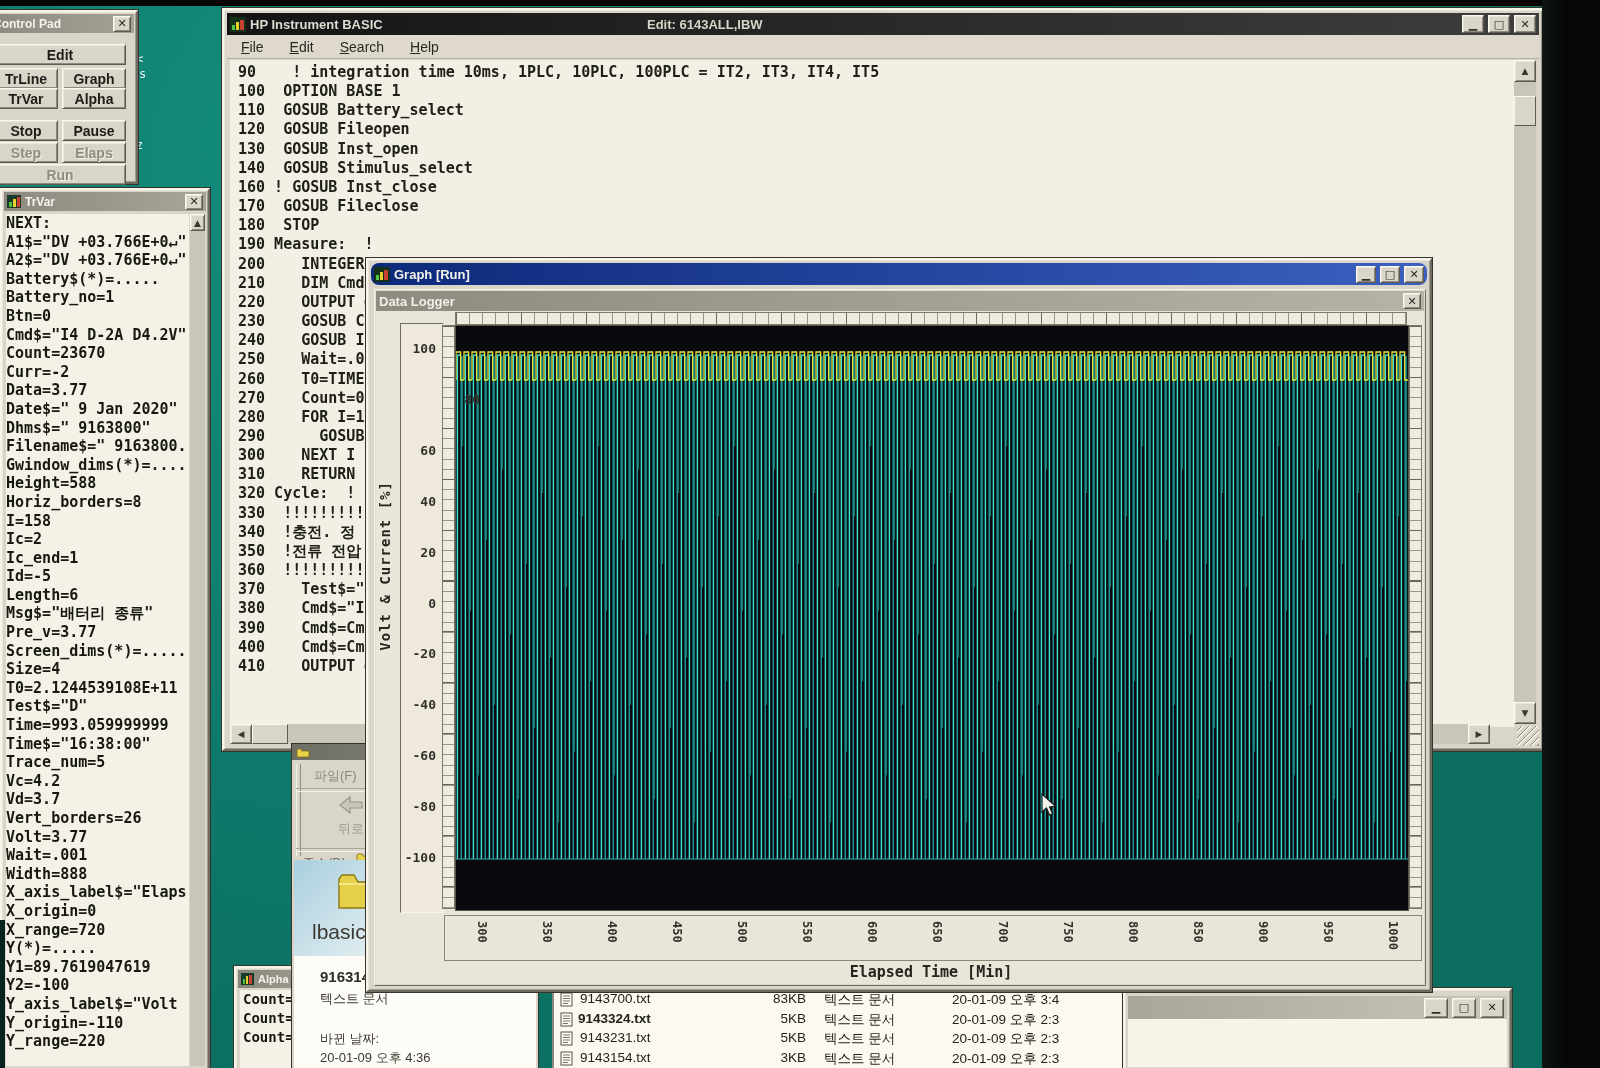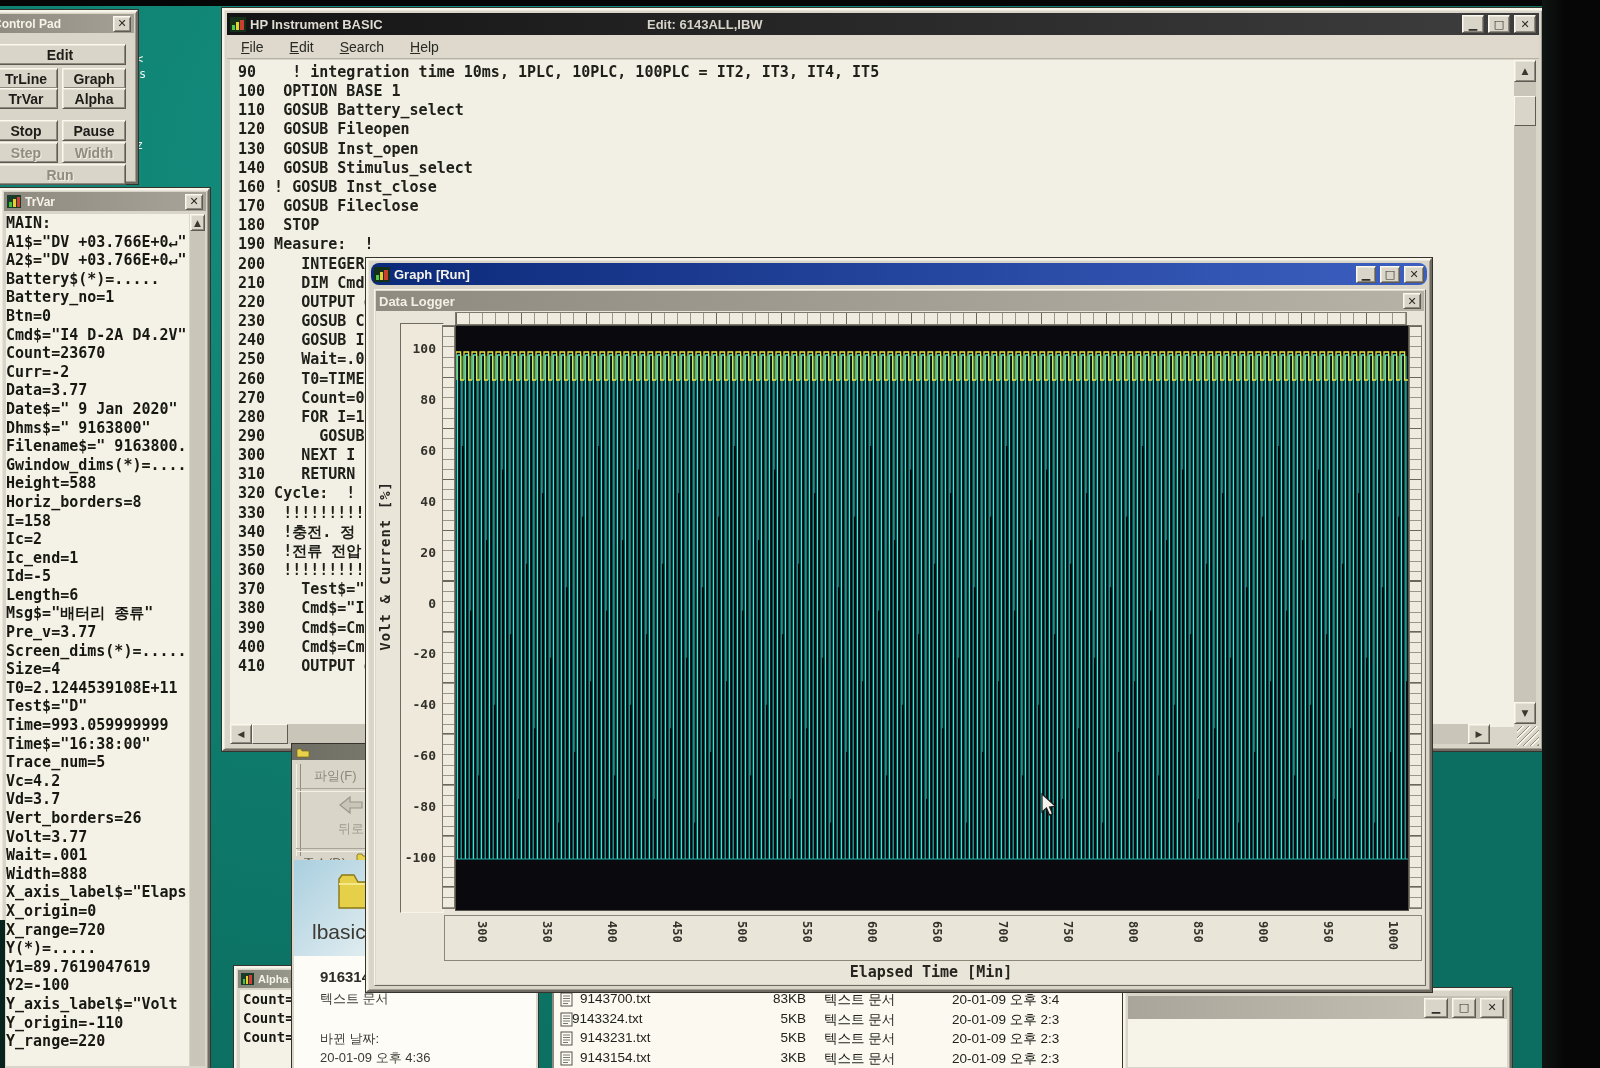--- a/index.html
+++ b/index.html
@@ -117,39 +117,39 @@
     </div>
     <div id="cp-buttons">
         <div class="btn" style="left: 6px; top: 32px; width: 130px; height: 19px;">Edit</div>
         <div class="btn" style="left: 6px; top: 56px; width: 62px; height: 19px;">TrLine</div>
         <div class="btn" style="left: 74px; top: 56px; width: 62px; height: 19px;">Graph</div>
         <div class="btn" style="left: 6px; top: 76px; width: 62px; height: 19px;">TrVar</div>
         <div class="btn" style="left: 74px; top: 76px; width: 62px; height: 19px;">Alpha</div>
         <div class="btn" style="left: 6px; top: 108px; width: 62px; height: 19px;">Stop</div>
         <div class="btn" style="left: 74px; top: 108px; width: 62px; height: 19px;">Pause</div>
         <div class="btn disabled" style="left: 6px; top: 130px; width: 62px; height: 19px;">Step</div>
-        <div class="btn disabled" style="left: 74px; top: 130px; width: 62px; height: 19px;">Width</div>
+        <div class="btn disabled" style="left: 74px; top: 130px; width: 62px; height: 19px;">Elaps</div>
         <div class="btn disabled" style="left: 6px; top: 152px; width: 130px; height: 19px;">Run</div>
       </div>
   </div>
 
   <div class="win" id="trvar">
     <div class="tb">
       <svg width="14" height="13">
           <rect width="14" height="13" fill="#1a3a2a"></rect>
           <rect x="2" y="7" width="3" height="5" fill="#48c040"></rect>
           <rect x="6" y="4" width="3" height="8" fill="#e8d030"></rect>
           <rect x="10" y="2" width="3" height="10" fill="#d04030"></rect>
         </svg>
       <span class="tb-title">TrVar</span>
       <span style="flex:1"></span>
       <span class="tb-btn" style="width:16px;height:14px;">✕</span>
     </div>
     <div id="trvar-list">
-        <div class="tr-line">MAIN:</div>
+        <div class="tr-line">NEXT:</div>
         <div class="tr-line">A1$="DV +03.766E+0↵"</div>
         <div class="tr-line">A2$="DV +03.766E+0↵"</div>
         <div class="tr-line">Battery$(*)=.....</div>
         <div class="tr-line">Battery_no=1</div>
         <div class="tr-line">Btn=0</div>
         <div class="tr-line">Cmd$="I4 D-2A D4.2V"</div>
         <div class="tr-line">Count=23670</div>
         <div class="tr-line">Curr=-2</div>
         <div class="tr-line">Data=3.77</div>
         <div class="tr-line">Date$=" 9 Jan 2020"</div>
@@ -326,21 +326,21 @@
         <span style="left: 26px;">9143700.txt</span>
         <span style="left: 200px; width: 52px; text-align: right;">83KB</span>
         <span style="left: 270px;">텍스트 문서</span>
         <span style="left: 398px;">20-01-09 오후 3:4</span>
       </div>
       <div class="file-row" style="top: 25.5px;">
         <span style="left: 6px; top: 1px;"><svg width="13" height="15">
             <rect x="1" y="1" width="11" height="13" fill="#fbfaf4" stroke="#55534a"></rect>
             <path d="M3 4 H10 M3 6.5 H10 M3 9 H10 M3 11.5 H8" stroke="#7a786c" stroke-width="1"></path>
           </svg></span>
-        <span style="left: 18px;">9143324.txt</span>
+        <span style="left: 24px; font-weight: bold;">9143324.txt</span>
         <span style="left: 200px; width: 52px; text-align: right;">5KB</span>
         <span style="left: 270px;">텍스트 문서</span>
         <span style="left: 398px;">20-01-09 오후 2:3</span>
       </div>
       <div class="file-row" style="top: 45px;">
         <span style="left: 6px; top: 1px;"><svg width="13" height="15">
             <rect x="1" y="1" width="11" height="13" fill="#fbfaf4" stroke="#55534a"></rect>
             <path d="M3 4 H10 M3 6.5 H10 M3 9 H10 M3 11.5 H8" stroke="#7a786c" stroke-width="1"></path>
           </svg></span>
         <span style="left: 26px;">9143231.txt</span>
@@ -400,21 +400,21 @@
       <path d="M6.6,30 V120 M14.6,30 V284.70588235294116 M22.6,30 V449.4117647058823 M30.6,30 V214.11764705882354 M38.6,30 V378.8235294117647 M46.6,30 V143.52941176470588 M54.6,30 V308.2352941176471 M62.6,30 V472.94117647058823 M70.6,30 V237.64705882352942 M78.6,30 V402.3529411764706 M86.6,30 V167.05882352941177 M94.6,30 V331.7647058823529 M102.6,30 V496.4705882352941 M110.6,30 V261.1764705882353 M118.6,30 V425.88235294117646 M126.6,30 V190.58823529411765 M134.6,30 V355.29411764705884 M142.6,30 V120 M150.6,30 V284.70588235294116 M158.6,30 V449.4117647058823 M166.6,30 V214.11764705882354 M174.6,30 V378.8235294117647 M182.6,30 V143.52941176470588 M190.6,30 V308.2352941176471 M198.6,30 V472.94117647058823 M206.6,30 V237.64705882352942 M214.6,30 V402.3529411764706 M222.6,30 V167.05882352941177 M230.6,30 V331.7647058823529 M238.6,30 V496.4705882352941 M246.6,30 V261.1764705882353 M254.6,30 V425.88235294117646 M262.6,30 V190.58823529411765 M270.6,30 V355.29411764705884 M278.6,30 V120 M286.6,30 V284.70588235294116 M294.6,30 V449.4117647058823 M302.6,30 V214.11764705882354 M310.6,30 V378.8235294117647 M318.6,30 V143.52941176470588 M326.6,30 V308.2352941176471 M334.6,30 V472.94117647058823 M342.6,30 V237.64705882352942 M350.6,30 V402.3529411764706 M358.6,30 V167.05882352941177 M366.6,30 V331.7647058823529 M374.6,30 V496.4705882352941 M382.6,30 V261.1764705882353 M390.6,30 V425.88235294117646 M398.6,30 V190.58823529411765 M406.6,30 V355.29411764705884 M414.6,30 V120 M422.6,30 V284.70588235294116 M430.6,30 V449.4117647058823 M438.6,30 V214.11764705882354 M446.6,30 V378.8235294117647 M454.6,30 V143.52941176470588 M462.6,30 V308.2352941176471 M470.6,30 V472.94117647058823 M478.6,30 V237.64705882352942 M486.6,30 V402.3529411764706 M494.6,30 V167.05882352941177 M502.6,30 V331.7647058823529 M510.6,30 V496.4705882352941 M518.6,30 V261.1764705882353 M526.6,30 V425.88235294117646 M534.6,30 V190.58823529411765 M542.6,30 V355.29411764705884 M550.6,30 V120 M558.6,30 V284.70588235294116 M566.6,30 V449.4117647058823 M574.6,30 V214.11764705882354 M582.6,30 V378.8235294117647 M590.6,30 V143.52941176470588 M598.6,30 V308.2352941176471 M606.6,30 V472.94117647058823 M614.6,30 V237.64705882352942 M622.6,30 V402.3529411764706 M630.6,30 V167.05882352941177 M638.6,30 V331.7647058823529 M646.6,30 V496.4705882352941 M654.6,30 V261.1764705882353 M662.6,30 V425.88235294117646 M670.6,30 V190.58823529411765 M678.6,30 V355.29411764705884 M686.6,30 V120 M694.6,30 V284.70588235294116 M702.6,30 V449.4117647058823 M710.6,30 V214.11764705882354 M718.6,30 V378.8235294117647 M726.6,30 V143.52941176470588 M734.6,30 V308.2352941176471 M742.6,30 V472.94117647058823 M750.6,30 V237.64705882352942 M758.6,30 V402.3529411764706 M766.6,30 V167.05882352941177 M774.6,30 V331.7647058823529 M782.6,30 V496.4705882352941 M790.6,30 V261.1764705882353 M798.6,30 V425.88235294117646 M806.6,30 V190.58823529411765 M814.6,30 V355.29411764705884 M822.6,30 V120 M830.6,30 V284.70588235294116 M838.6,30 V449.4117647058823 M846.6,30 V214.11764705882354 M854.6,30 V378.8235294117647 M862.6,30 V143.52941176470588 M870.6,30 V308.2352941176471 M878.6,30 V472.94117647058823 M886.6,30 V237.64705882352942 M894.6,30 V402.3529411764706 M902.6,30 V167.05882352941177 M910.6,30 V331.7647058823529 M918.6,30 V496.4705882352941 M926.6,30 V261.1764705882353 M934.6,30 V425.88235294117646 M942.6,30 V190.58823529411765 M950.6,30 V355.29411764705884 " stroke="#157f7a" stroke-width="1" fill="none"></path>
       <path d="M5.2,30 V533 M13.2,30 V533 M21.2,30 V533 M29.2,30 V533 M37.2,30 V533 M45.2,30 V533 M53.2,30 V533 M61.2,30 V533 M69.2,30 V533 M77.2,30 V533 M85.2,30 V533 M93.2,30 V533 M101.2,30 V533 M109.2,30 V533 M117.2,30 V533 M125.2,30 V533 M133.2,30 V533 M141.2,30 V533 M149.2,30 V533 M157.2,30 V533 M165.2,30 V533 M173.2,30 V533 M181.2,30 V533 M189.2,30 V533 M197.2,30 V533 M205.2,30 V533 M213.2,30 V533 M221.2,30 V533 M229.2,30 V533 M237.2,30 V533 M245.2,30 V533 M253.2,30 V533 M261.2,30 V533 M269.2,30 V533 M277.2,30 V533 M285.2,30 V533 M293.2,30 V533 M301.2,30 V533 M309.2,30 V533 M317.2,30 V533 M325.2,30 V533 M333.2,30 V533 M341.2,30 V533 M349.2,30 V533 M357.2,30 V533 M365.2,30 V533 M373.2,30 V533 M381.2,30 V533 M389.2,30 V533 M397.2,30 V533 M405.2,30 V533 M413.2,30 V533 M421.2,30 V533 M429.2,30 V533 M437.2,30 V533 M445.2,30 V533 M453.2,30 V533 M461.2,30 V533 M469.2,30 V533 M477.2,30 V533 M485.2,30 V533 M493.2,30 V533 M501.2,30 V533 M509.2,30 V533 M517.2,30 V533 M525.2,30 V533 M533.2,30 V533 M541.2,30 V533 M549.2,30 V533 M557.2,30 V533 M565.2,30 V533 M573.2,30 V533 M581.2,30 V533 M589.2,30 V533 M597.2,30 V533 M605.2,30 V533 M613.2,30 V533 M621.2,30 V533 M629.2,30 V533 M637.2,30 V533 M645.2,30 V533 M653.2,30 V533 M661.2,30 V533 M669.2,30 V533 M677.2,30 V533 M685.2,30 V533 M693.2,30 V533 M701.2,30 V533 M709.2,30 V533 M717.2,30 V533 M725.2,30 V533 M733.2,30 V533 M741.2,30 V533 M749.2,30 V533 M757.2,30 V533 M765.2,30 V533 M773.2,30 V533 M781.2,30 V533 M789.2,30 V533 M797.2,30 V533 M805.2,30 V533 M813.2,30 V533 M821.2,30 V533 M829.2,30 V533 M837.2,30 V533 M845.2,30 V533 M853.2,30 V533 M861.2,30 V533 M869.2,30 V533 M877.2,30 V533 M885.2,30 V533 M893.2,30 V533 M901.2,30 V533 M909.2,30 V533 M917.2,30 V533 M925.2,30 V533 M933.2,30 V533 M941.2,30 V533 M949.2,30 V533 " stroke="#23b5ae" stroke-width="1.2" fill="none"></path>
       <path d="M1.4,29 V533 M9.4,29 V533 M17.4,29 V533 M25.4,29 V533 M33.4,29 V533 M41.4,29 V533 M49.4,29 V533 M57.4,29 V533 M65.4,29 V533 M73.4,29 V533 M81.4,29 V533 M89.4,29 V533 M97.4,29 V533 M105.4,29 V533 M113.4,29 V533 M121.4,29 V533 M129.4,29 V533 M137.4,29 V533 M145.4,29 V533 M153.4,29 V533 M161.4,29 V533 M169.4,29 V533 M177.4,29 V533 M185.4,29 V533 M193.4,29 V533 M201.4,29 V533 M209.4,29 V533 M217.4,29 V533 M225.4,29 V533 M233.4,29 V533 M241.4,29 V533 M249.4,29 V533 M257.4,29 V533 M265.4,29 V533 M273.4,29 V533 M281.4,29 V533 M289.4,29 V533 M297.4,29 V533 M305.4,29 V533 M313.4,29 V533 M321.4,29 V533 M329.4,29 V533 M337.4,29 V533 M345.4,29 V533 M353.4,29 V533 M361.4,29 V533 M369.4,29 V533 M377.4,29 V533 M385.4,29 V533 M393.4,29 V533 M401.4,29 V533 M409.4,29 V533 M417.4,29 V533 M425.4,29 V533 M433.4,29 V533 M441.4,29 V533 M449.4,29 V533 M457.4,29 V533 M465.4,29 V533 M473.4,29 V533 M481.4,29 V533 M489.4,29 V533 M497.4,29 V533 M505.4,29 V533 M513.4,29 V533 M521.4,29 V533 M529.4,29 V533 M537.4,29 V533 M545.4,29 V533 M553.4,29 V533 M561.4,29 V533 M569.4,29 V533 M577.4,29 V533 M585.4,29 V533 M593.4,29 V533 M601.4,29 V533 M609.4,29 V533 M617.4,29 V533 M625.4,29 V533 M633.4,29 V533 M641.4,29 V533 M649.4,29 V533 M657.4,29 V533 M665.4,29 V533 M673.4,29 V533 M681.4,29 V533 M689.4,29 V533 M697.4,29 V533 M705.4,29 V533 M713.4,29 V533 M721.4,29 V533 M729.4,29 V533 M737.4,29 V533 M745.4,29 V533 M753.4,29 V533 M761.4,29 V533 M769.4,29 V533 M777.4,29 V533 M785.4,29 V533 M793.4,29 V533 M801.4,29 V533 M809.4,29 V533 M817.4,29 V533 M825.4,29 V533 M833.4,29 V533 M841.4,29 V533 M849.4,29 V533 M857.4,29 V533 M865.4,29 V533 M873.4,29 V533 M881.4,29 V533 M889.4,29 V533 M897.4,29 V533 M905.4,29 V533 M913.4,29 V533 M921.4,29 V533 M929.4,29 V533 M937.4,29 V533 M945.4,29 V533 " stroke="#39e6dc" stroke-width="1.4" fill="none"></path>
       <path d="M0,533 H952" stroke="#23b5ae" stroke-width="1" fill="none"></path>
       <path d="M1.4,29 H5.2 M9.4,29 H13.2 M17.4,29 H21.2 M25.4,29 H29.2 M33.4,29 H37.2 M41.4,29 H45.2 M49.4,29 H53.2 M57.4,29 H61.2 M65.4,29 H69.2 M73.4,29 H77.2 M81.4,29 H85.2 M89.4,29 H93.2 M97.4,29 H101.2 M105.4,29 H109.2 M113.4,29 H117.2 M121.4,29 H125.2 M129.4,29 H133.2 M137.4,29 H141.2 M145.4,29 H149.2 M153.4,29 H157.2 M161.4,29 H165.2 M169.4,29 H173.2 M177.4,29 H181.2 M185.4,29 H189.2 M193.4,29 H197.2 M201.4,29 H205.2 M209.4,29 H213.2 M217.4,29 H221.2 M225.4,29 H229.2 M233.4,29 H237.2 M241.4,29 H245.2 M249.4,29 H253.2 M257.4,29 H261.2 M265.4,29 H269.2 M273.4,29 H277.2 M281.4,29 H285.2 M289.4,29 H293.2 M297.4,29 H301.2 M305.4,29 H309.2 M313.4,29 H317.2 M321.4,29 H325.2 M329.4,29 H333.2 M337.4,29 H341.2 M345.4,29 H349.2 M353.4,29 H357.2 M361.4,29 H365.2 M369.4,29 H373.2 M377.4,29 H381.2 M385.4,29 H389.2 M393.4,29 H397.2 M401.4,29 H405.2 M409.4,29 H413.2 M417.4,29 H421.2 M425.4,29 H429.2 M433.4,29 H437.2 M441.4,29 H445.2 M449.4,29 H453.2 M457.4,29 H461.2 M465.4,29 H469.2 M473.4,29 H477.2 M481.4,29 H485.2 M489.4,29 H493.2 M497.4,29 H501.2 M505.4,29 H509.2 M513.4,29 H517.2 M521.4,29 H525.2 M529.4,29 H533.2 M537.4,29 H541.2 M545.4,29 H549.2 M553.4,29 H557.2 M561.4,29 H565.2 M569.4,29 H573.2 M577.4,29 H581.2 M585.4,29 H589.2 M593.4,29 H597.2 M601.4,29 H605.2 M609.4,29 H613.2 M617.4,29 H621.2 M625.4,29 H629.2 M633.4,29 H637.2 M641.4,29 H645.2 M649.4,29 H653.2 M657.4,29 H661.2 M665.4,29 H669.2 M673.4,29 H677.2 M681.4,29 H685.2 M689.4,29 H693.2 M697.4,29 H701.2 M705.4,29 H709.2 M713.4,29 H717.2 M721.4,29 H725.2 M729.4,29 H733.2 M737.4,29 H741.2 M745.4,29 H749.2 M753.4,29 H757.2 M761.4,29 H765.2 M769.4,29 H773.2 M777.4,29 H781.2 M785.4,29 H789.2 M793.4,29 H797.2 M801.4,29 H805.2 M809.4,29 H813.2 M817.4,29 H821.2 M825.4,29 H829.2 M833.4,29 H837.2 M841.4,29 H845.2 M849.4,29 H853.2 M857.4,29 H861.2 M865.4,29 H869.2 M873.4,29 H877.2 M881.4,29 H885.2 M889.4,29 H893.2 M897.4,29 H901.2 M905.4,29 H909.2 M913.4,29 H917.2 M921.4,29 H925.2 M929.4,29 H933.2 M937.4,29 H941.2 M945.4,29 H949.2 " stroke="#39e6dc" stroke-width="1.5" fill="none"></path>
       <path d="M0,54 L0,26 L4.6,26 L4.6,54 L8,54 M8,54 L8,26 L12.6,26 L12.6,54 L16,54 M16,54 L16,26 L20.6,26 L20.6,54 L24,54 M24,54 L24,26 L28.6,26 L28.6,54 L32,54 M32,54 L32,26 L36.6,26 L36.6,54 L40,54 M40,54 L40,26 L44.6,26 L44.6,54 L48,54 M48,54 L48,26 L52.6,26 L52.6,54 L56,54 M56,54 L56,26 L60.6,26 L60.6,54 L64,54 M64,54 L64,26 L68.6,26 L68.6,54 L72,54 M72,54 L72,26 L76.6,26 L76.6,54 L80,54 M80,54 L80,26 L84.6,26 L84.6,54 L88,54 M88,54 L88,26 L92.6,26 L92.6,54 L96,54 M96,54 L96,26 L100.6,26 L100.6,54 L104,54 M104,54 L104,26 L108.6,26 L108.6,54 L112,54 M112,54 L112,26 L116.6,26 L116.6,54 L120,54 M120,54 L120,26 L124.6,26 L124.6,54 L128,54 M128,54 L128,26 L132.6,26 L132.6,54 L136,54 M136,54 L136,26 L140.6,26 L140.6,54 L144,54 M144,54 L144,26 L148.6,26 L148.6,54 L152,54 M152,54 L152,26 L156.6,26 L156.6,54 L160,54 M160,54 L160,26 L164.6,26 L164.6,54 L168,54 M168,54 L168,26 L172.6,26 L172.6,54 L176,54 M176,54 L176,26 L180.6,26 L180.6,54 L184,54 M184,54 L184,26 L188.6,26 L188.6,54 L192,54 M192,54 L192,26 L196.6,26 L196.6,54 L200,54 M200,54 L200,26 L204.6,26 L204.6,54 L208,54 M208,54 L208,26 L212.6,26 L212.6,54 L216,54 M216,54 L216,26 L220.6,26 L220.6,54 L224,54 M224,54 L224,26 L228.6,26 L228.6,54 L232,54 M232,54 L232,26 L236.6,26 L236.6,54 L240,54 M240,54 L240,26 L244.6,26 L244.6,54 L248,54 M248,54 L248,26 L252.6,26 L252.6,54 L256,54 M256,54 L256,26 L260.6,26 L260.6,54 L264,54 M264,54 L264,26 L268.6,26 L268.6,54 L272,54 M272,54 L272,26 L276.6,26 L276.6,54 L280,54 M280,54 L280,26 L284.6,26 L284.6,54 L288,54 M288,54 L288,26 L292.6,26 L292.6,54 L296,54 M296,54 L296,26 L300.6,26 L300.6,54 L304,54 M304,54 L304,26 L308.6,26 L308.6,54 L312,54 M312,54 L312,26 L316.6,26 L316.6,54 L320,54 M320,54 L320,26 L324.6,26 L324.6,54 L328,54 M328,54 L328,26 L332.6,26 L332.6,54 L336,54 M336,54 L336,26 L340.6,26 L340.6,54 L344,54 M344,54 L344,26 L348.6,26 L348.6,54 L352,54 M352,54 L352,26 L356.6,26 L356.6,54 L360,54 M360,54 L360,26 L364.6,26 L364.6,54 L368,54 M368,54 L368,26 L372.6,26 L372.6,54 L376,54 M376,54 L376,26 L380.6,26 L380.6,54 L384,54 M384,54 L384,26 L388.6,26 L388.6,54 L392,54 M392,54 L392,26 L396.6,26 L396.6,54 L400,54 M400,54 L400,26 L404.6,26 L404.6,54 L408,54 M408,54 L408,26 L412.6,26 L412.6,54 L416,54 M416,54 L416,26 L420.6,26 L420.6,54 L424,54 M424,54 L424,26 L428.6,26 L428.6,54 L432,54 M432,54 L432,26 L436.6,26 L436.6,54 L440,54 M440,54 L440,26 L444.6,26 L444.6,54 L448,54 M448,54 L448,26 L452.6,26 L452.6,54 L456,54 M456,54 L456,26 L460.6,26 L460.6,54 L464,54 M464,54 L464,26 L468.6,26 L468.6,54 L472,54 M472,54 L472,26 L476.6,26 L476.6,54 L480,54 M480,54 L480,26 L484.6,26 L484.6,54 L488,54 M488,54 L488,26 L492.6,26 L492.6,54 L496,54 M496,54 L496,26 L500.6,26 L500.6,54 L504,54 M504,54 L504,26 L508.6,26 L508.6,54 L512,54 M512,54 L512,26 L516.6,26 L516.6,54 L520,54 M520,54 L520,26 L524.6,26 L524.6,54 L528,54 M528,54 L528,26 L532.6,26 L532.6,54 L536,54 M536,54 L536,26 L540.6,26 L540.6,54 L544,54 M544,54 L544,26 L548.6,26 L548.6,54 L552,54 M552,54 L552,26 L556.6,26 L556.6,54 L560,54 M560,54 L560,26 L564.6,26 L564.6,54 L568,54 M568,54 L568,26 L572.6,26 L572.6,54 L576,54 M576,54 L576,26 L580.6,26 L580.6,54 L584,54 M584,54 L584,26 L588.6,26 L588.6,54 L592,54 M592,54 L592,26 L596.6,26 L596.6,54 L600,54 M600,54 L600,26 L604.6,26 L604.6,54 L608,54 M608,54 L608,26 L612.6,26 L612.6,54 L616,54 M616,54 L616,26 L620.6,26 L620.6,54 L624,54 M624,54 L624,26 L628.6,26 L628.6,54 L632,54 M632,54 L632,26 L636.6,26 L636.6,54 L640,54 M640,54 L640,26 L644.6,26 L644.6,54 L648,54 M648,54 L648,26 L652.6,26 L652.6,54 L656,54 M656,54 L656,26 L660.6,26 L660.6,54 L664,54 M664,54 L664,26 L668.6,26 L668.6,54 L672,54 M672,54 L672,26 L676.6,26 L676.6,54 L680,54 M680,54 L680,26 L684.6,26 L684.6,54 L688,54 M688,54 L688,26 L692.6,26 L692.6,54 L696,54 M696,54 L696,26 L700.6,26 L700.6,54 L704,54 M704,54 L704,26 L708.6,26 L708.6,54 L712,54 M712,54 L712,26 L716.6,26 L716.6,54 L720,54 M720,54 L720,26 L724.6,26 L724.6,54 L728,54 M728,54 L728,26 L732.6,26 L732.6,54 L736,54 M736,54 L736,26 L740.6,26 L740.6,54 L744,54 M744,54 L744,26 L748.6,26 L748.6,54 L752,54 M752,54 L752,26 L756.6,26 L756.6,54 L760,54 M760,54 L760,26 L764.6,26 L764.6,54 L768,54 M768,54 L768,26 L772.6,26 L772.6,54 L776,54 M776,54 L776,26 L780.6,26 L780.6,54 L784,54 M784,54 L784,26 L788.6,26 L788.6,54 L792,54 M792,54 L792,26 L796.6,26 L796.6,54 L800,54 M800,54 L800,26 L804.6,26 L804.6,54 L808,54 M808,54 L808,26 L812.6,26 L812.6,54 L816,54 M816,54 L816,26 L820.6,26 L820.6,54 L824,54 M824,54 L824,26 L828.6,26 L828.6,54 L832,54 M832,54 L832,26 L836.6,26 L836.6,54 L840,54 M840,54 L840,26 L844.6,26 L844.6,54 L848,54 M848,54 L848,26 L852.6,26 L852.6,54 L856,54 M856,54 L856,26 L860.6,26 L860.6,54 L864,54 M864,54 L864,26 L868.6,26 L868.6,54 L872,54 M872,54 L872,26 L876.6,26 L876.6,54 L880,54 M880,54 L880,26 L884.6,26 L884.6,54 L888,54 M888,54 L888,26 L892.6,26 L892.6,54 L896,54 M896,54 L896,26 L900.6,26 L900.6,54 L904,54 M904,54 L904,26 L908.6,26 L908.6,54 L912,54 M912,54 L912,26 L916.6,26 L916.6,54 L920,54 M920,54 L920,26 L924.6,26 L924.6,54 L928,54 M928,54 L928,26 L932.6,26 L932.6,54 L936,54 M936,54 L936,26 L940.6,26 L940.6,54 L944,54 M944,54 L944,26 L948.6,26 L948.6,54 L952,54 " stroke="#e6e33c" stroke-width="1.3" fill="none"></path>
     </svg></div>
         <div id="xlabelbox"></div>
         <div id="xlabel">Elapsed Time [Min]</div>
       <span class="ytick" style="left: 24px; top: 30px;">100</span>
-          <span class="ytick" style="left: 24px; top: 80.9px;">80</span>
+          <span class="ytick" style="left: 24px; top: 80.9px; padding-left: 44px;">80</span>
           <span class="ytick" style="left: 24px; top: 131.8px;">60</span>
           <span class="ytick" style="left: 24px; top: 182.7px;">40</span>
           <span class="ytick" style="left: 24px; top: 233.6px;">20</span>
           <span class="ytick" style="left: 24px; top: 284.5px;">0</span>
           <span class="ytick" style="left: 24px; top: 335.4px;">-20</span>
           <span class="ytick" style="left: 24px; top: 386.3px;">-40</span>
           <span class="ytick" style="left: 24px; top: 437.2px;">-60</span>
           <span class="ytick" style="left: 24px; top: 488.1px;">-80</span>
           <span class="ytick" style="left: 24px; top: 539px;">-100</span>
           <span class="xtick" style="left: 99px; top: 610px; height: 38px;">300</span>

